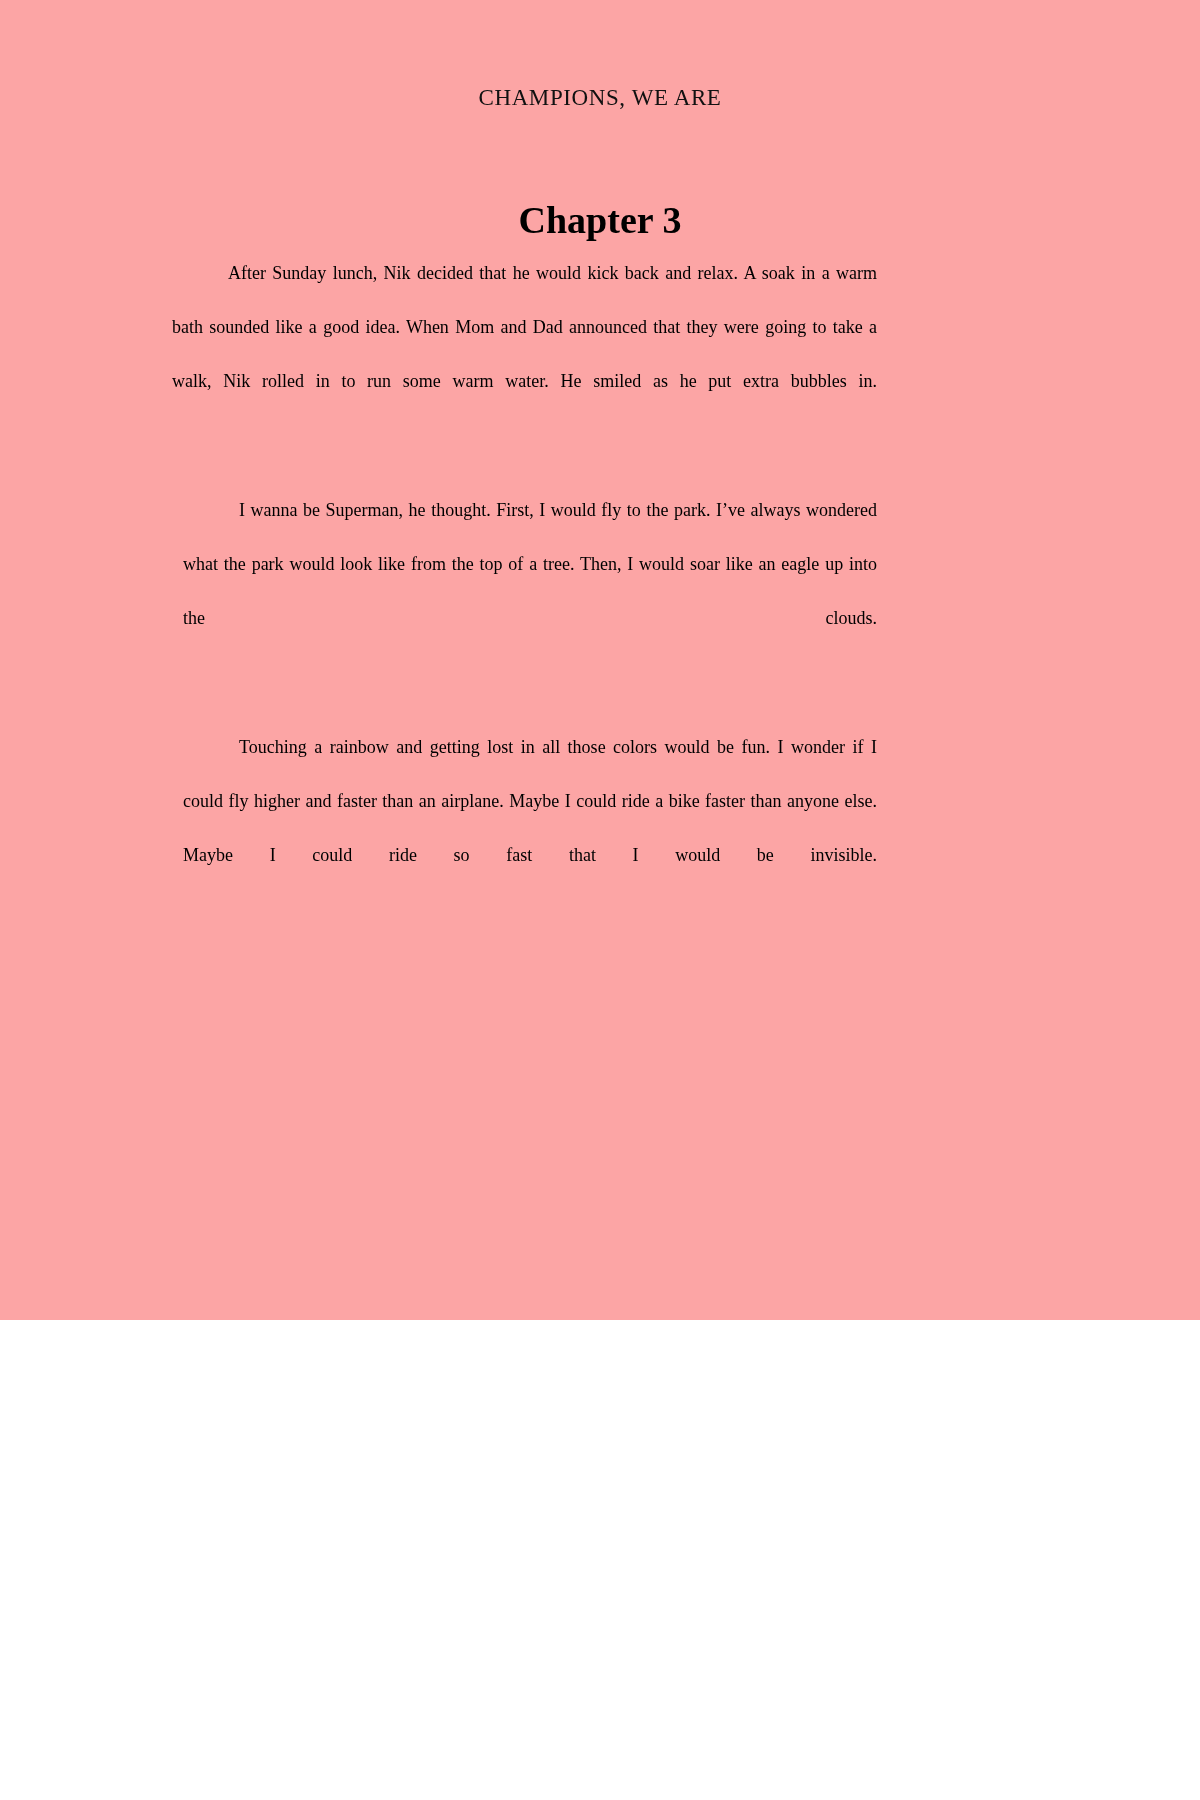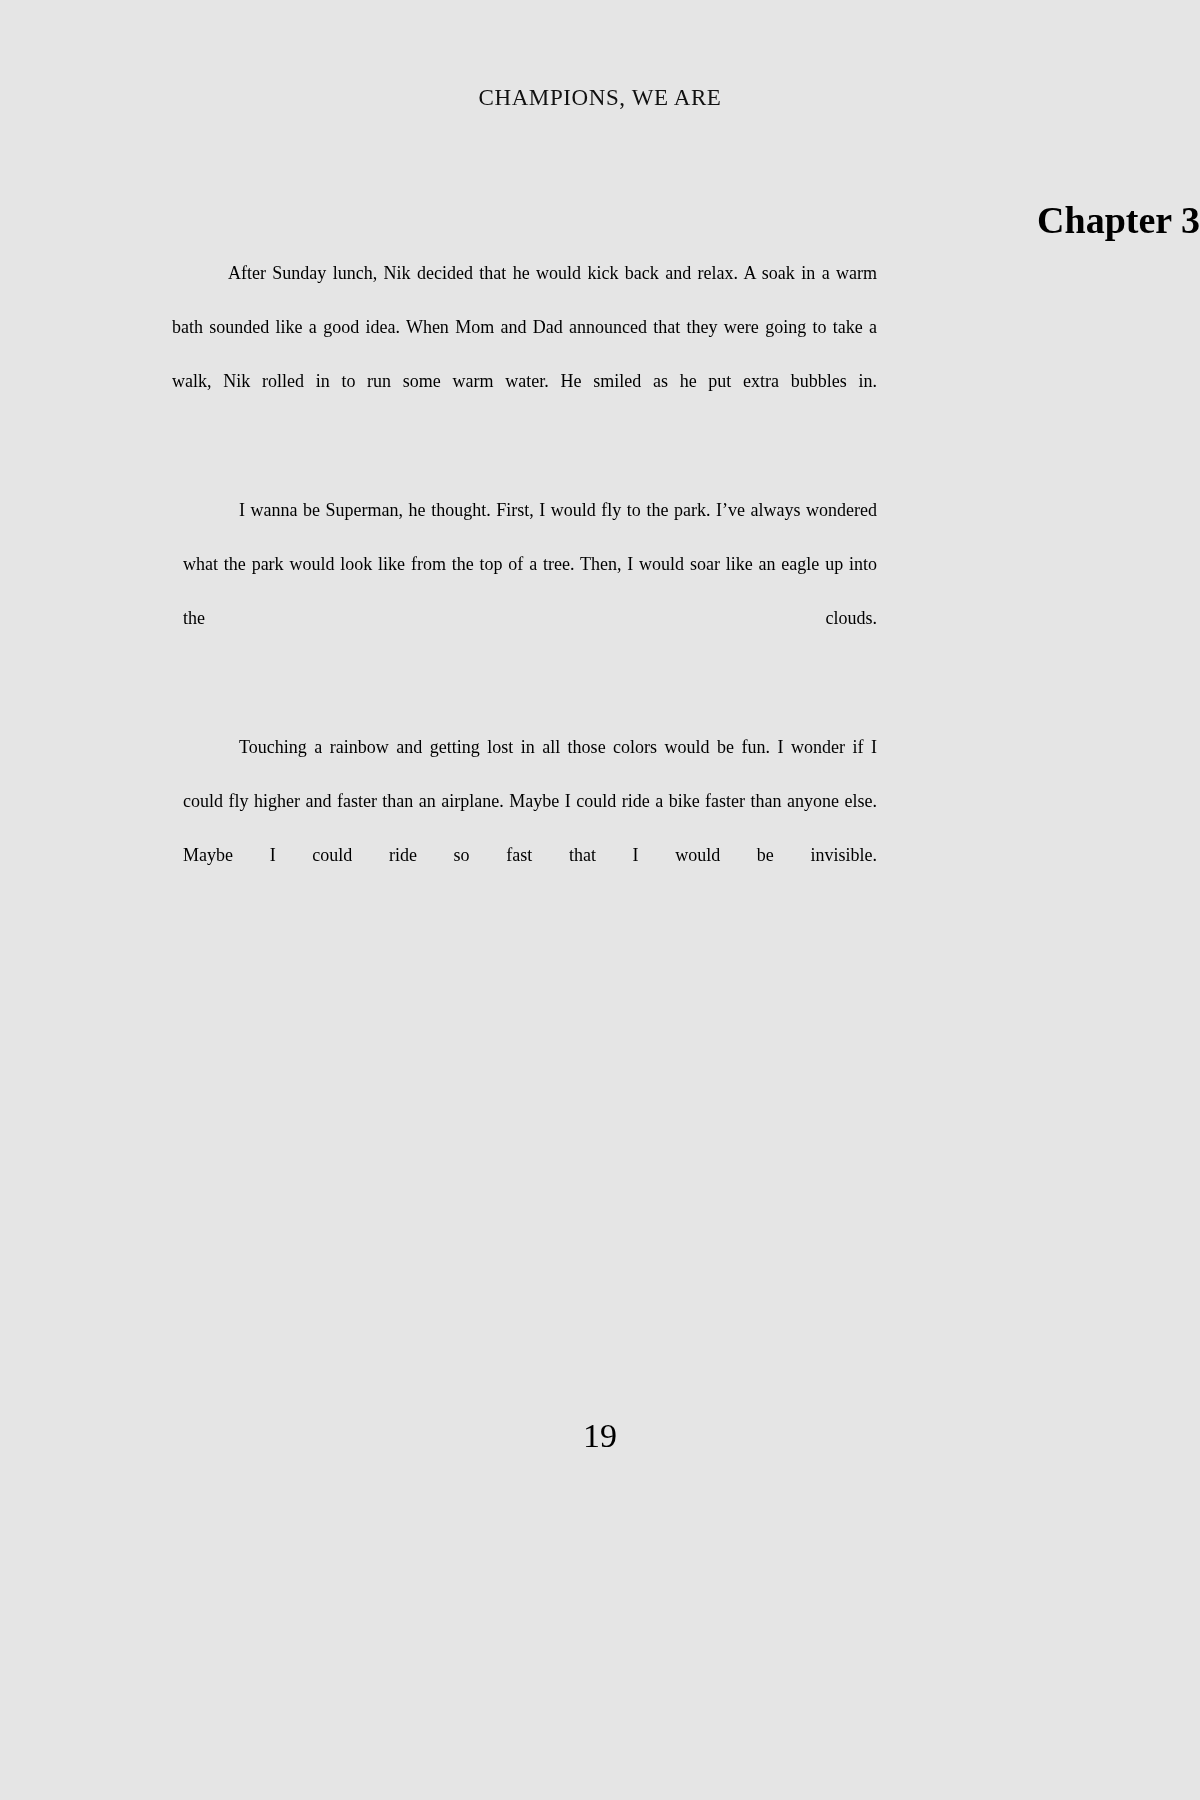--- a/index.html
+++ b/index.html
@@ -3,22 +3,22 @@
 <meta charset="utf-8">
 <style>
   html, body {
     margin: 0;
     padding: 0;
     background: #ffffff;
   }
   .page {
     position: relative;
     width: 1200px;
-    height: 1800px;
-    background: #e5e5e5;
+    height: 1320px;
+    background: #fca5a5;
     margin: 0 auto;
     overflow: hidden;
     font-family: "Liberation Serif", "DejaVu Serif", serif;
     color: #000000;
     box-sizing: border-box;
   }
 
   
   .running-header {
     position: absolute;
@@ -31,21 +31,21 @@
     color: #111111;
     line-height: 1.2;
   }
 
   
   .chapter-title {
     position: absolute;
     top: 173px;
     left: 0;
     width: 1200px;
-    text-align: right;
+    text-align: center;
     font-size: 38px;
     font-weight: bold;
     line-height: 1.2;
     color: #000000;
   }
 
   
   .body-block {
     position: absolute;
     top: 246px;

